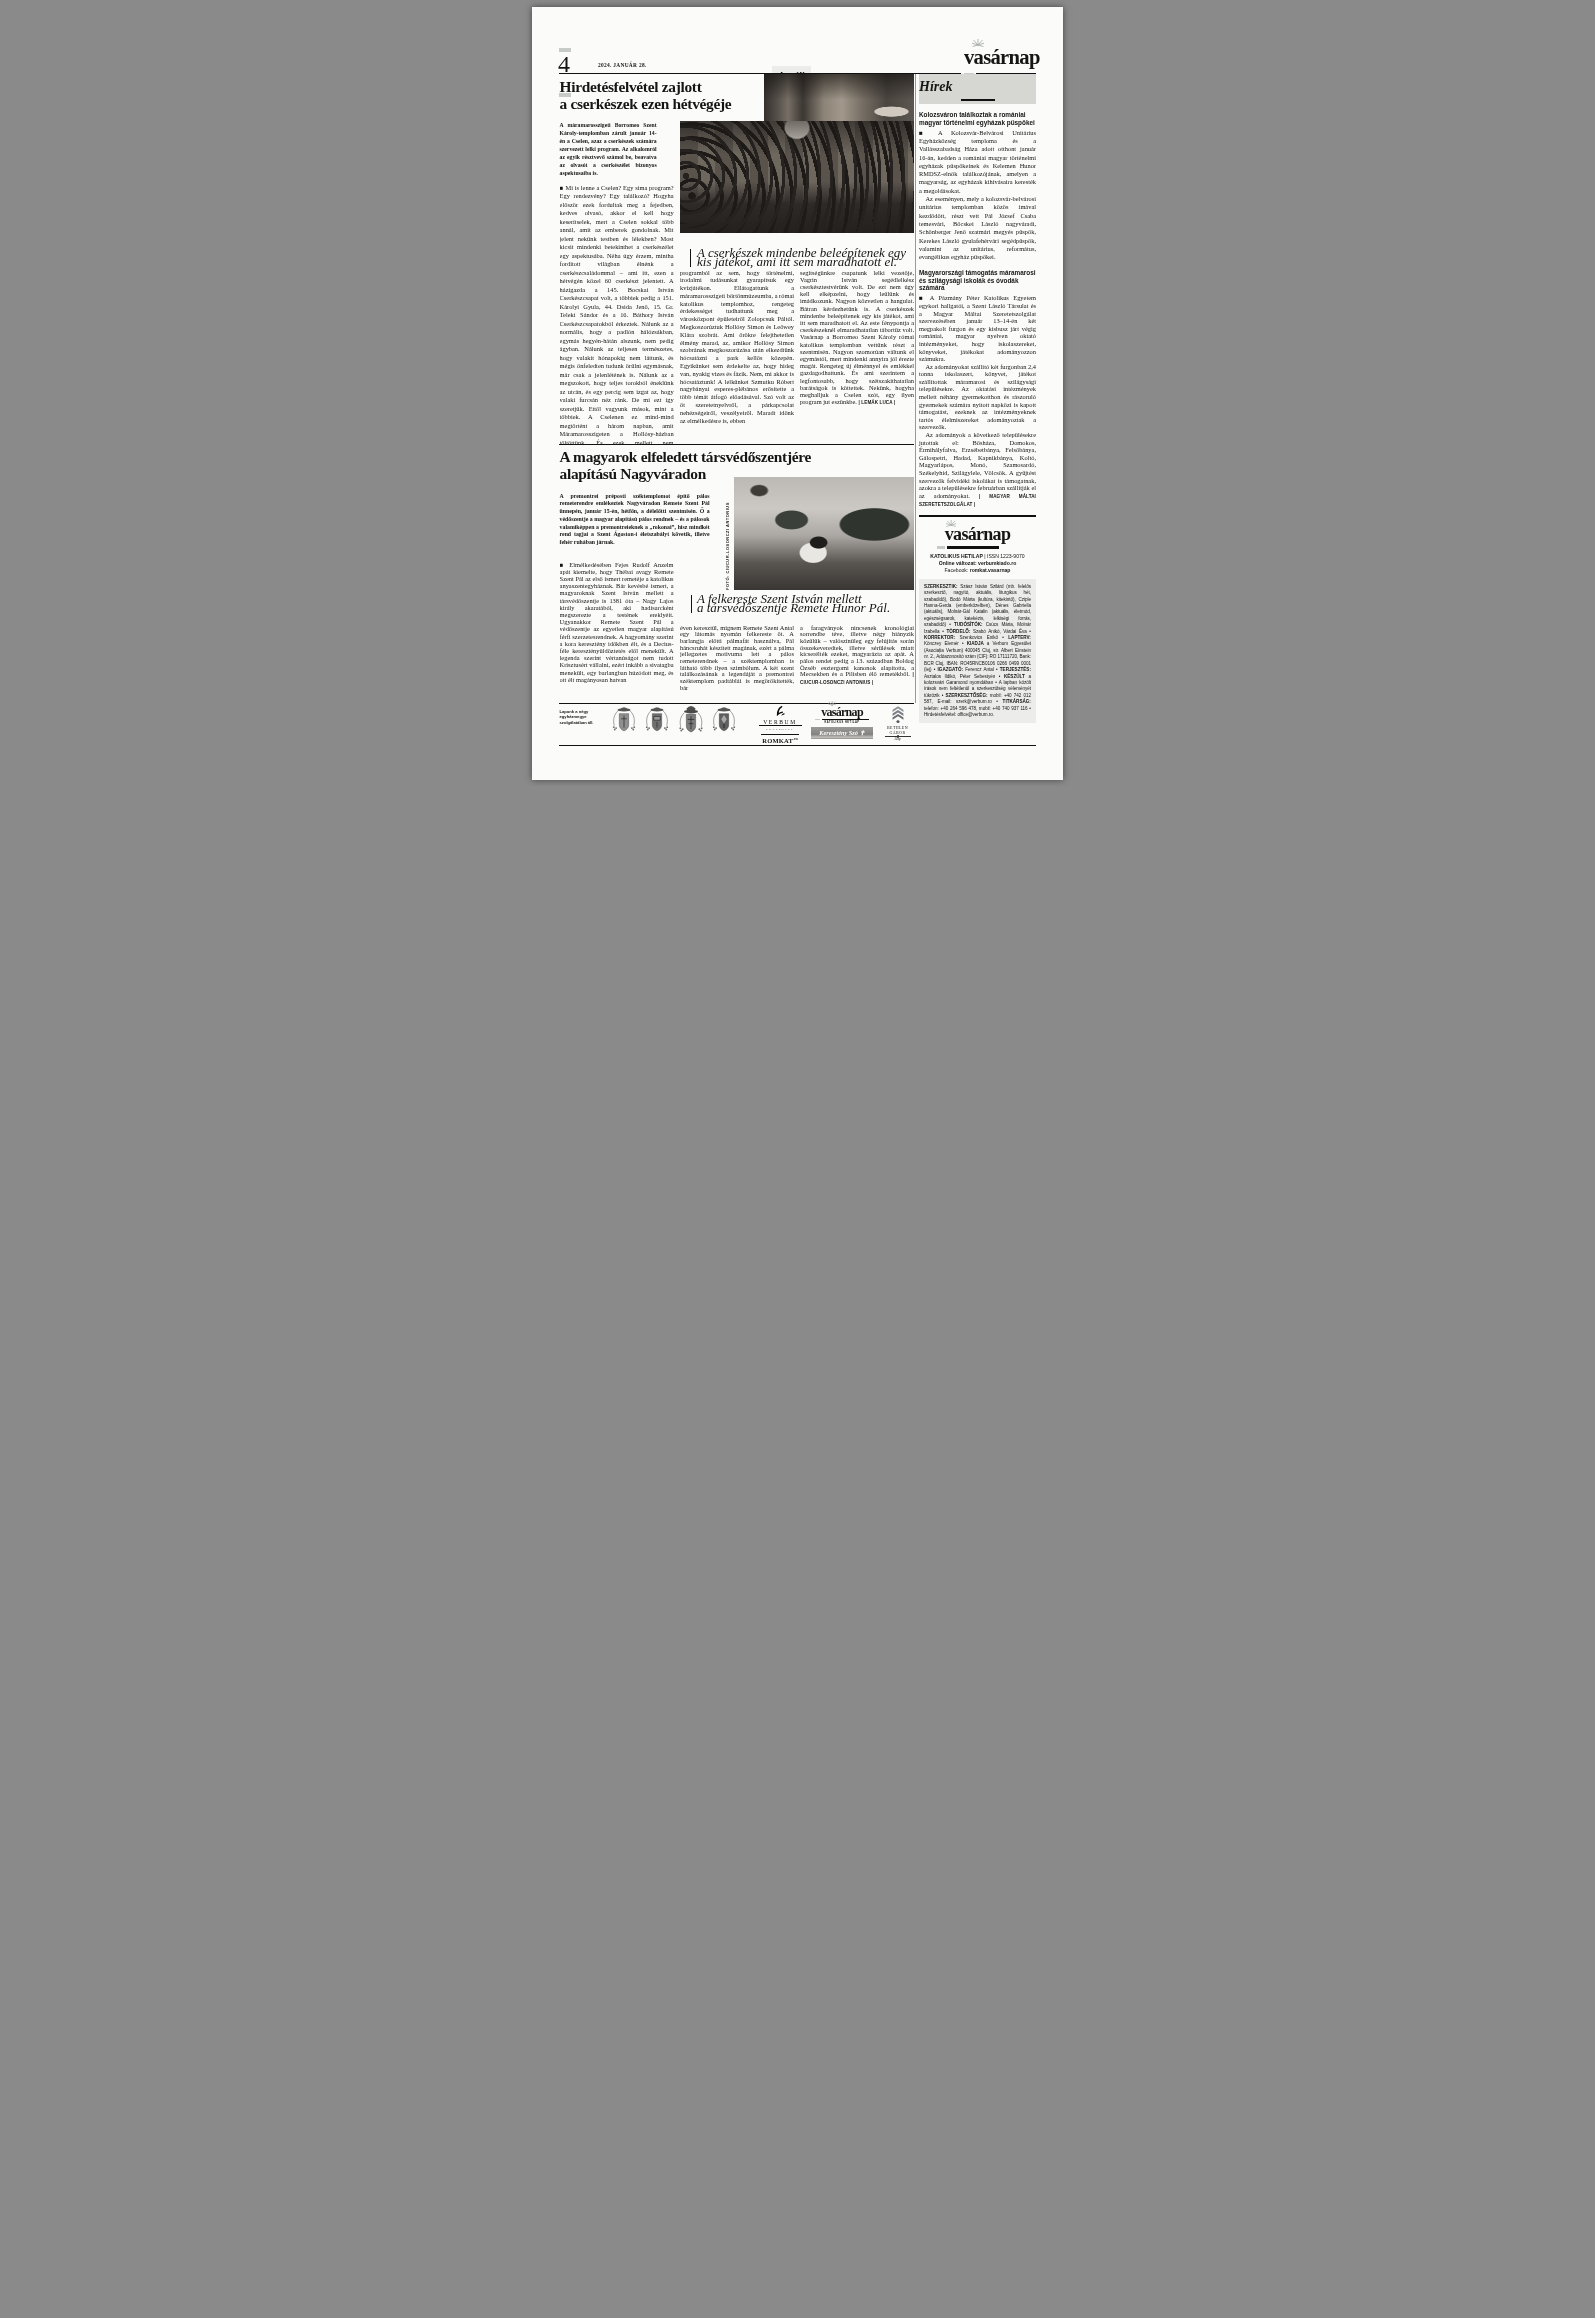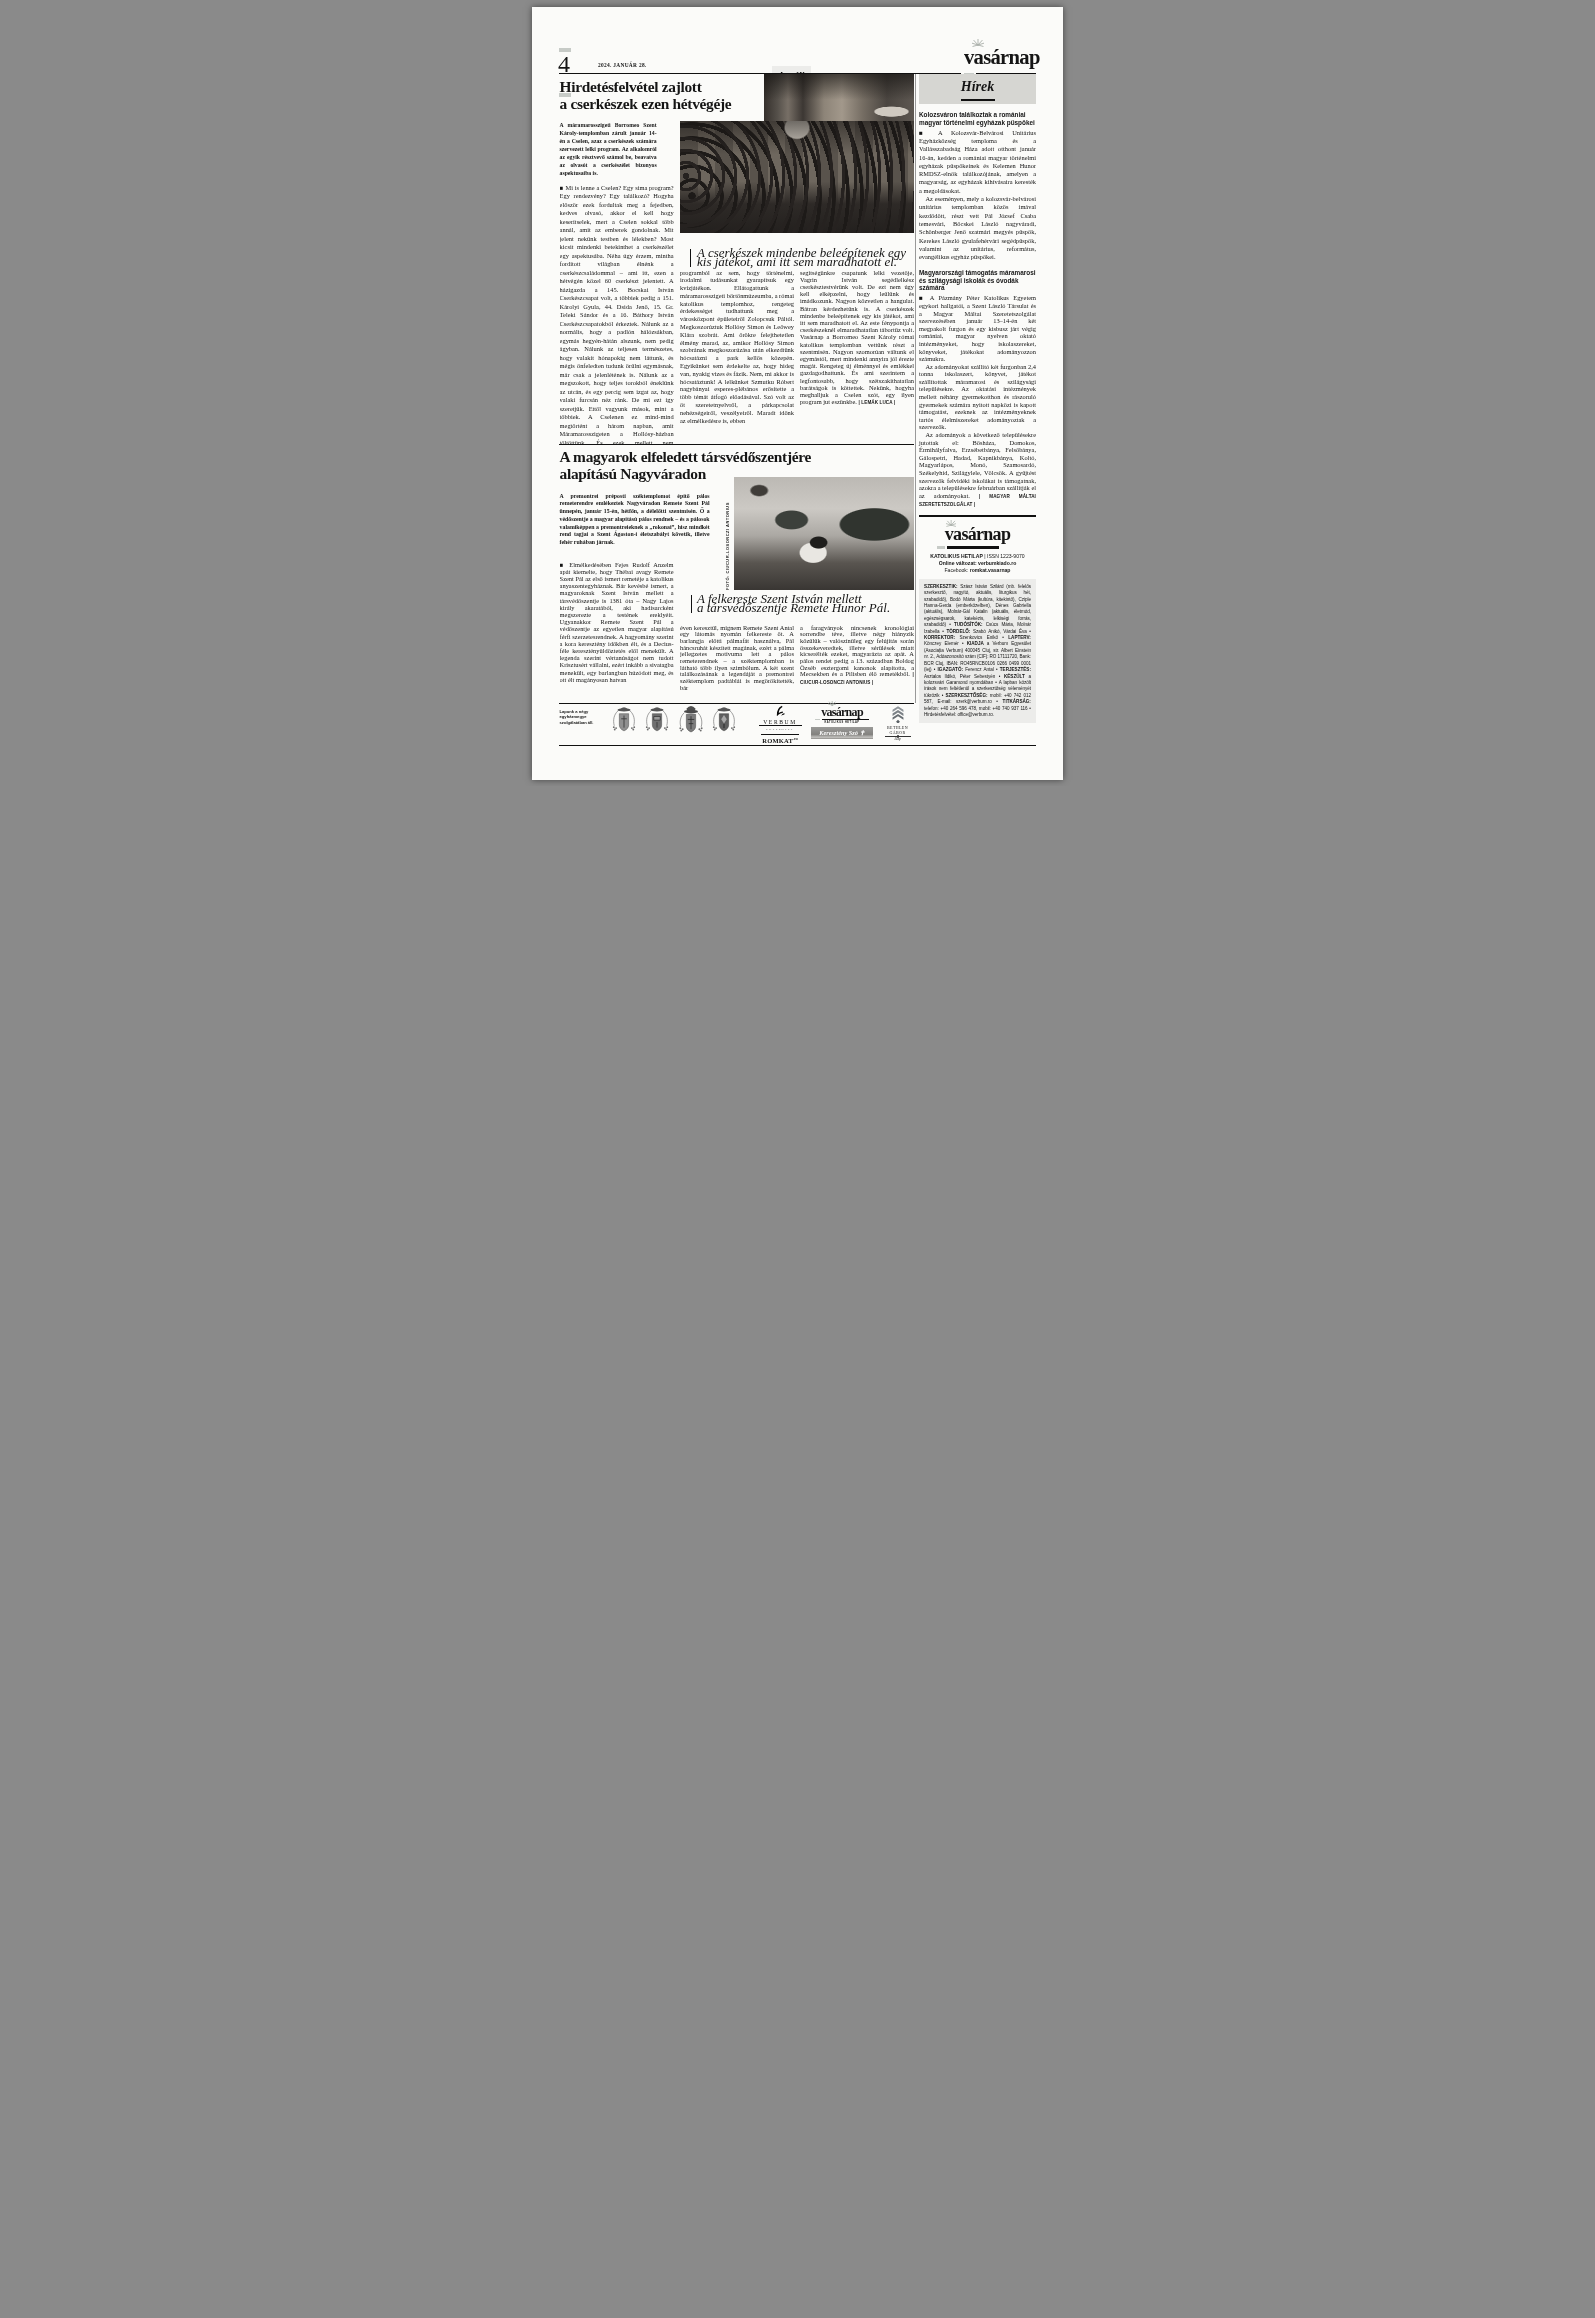--- a/index.html
+++ b/index.html
@@ -18,21 +18,21 @@
   .lead1{font-size:5.7px;line-height:8px;}
   .lead2{font-size:5.8px;line-height:7.8px;}
   .bodycol{font-size:6.4px;text-align:justify;overflow:hidden;}
   .caption{font-style:italic;font-size:13px;line-height:9.8px;}
   .byline{font-family:"Liberation Sans",sans-serif;font-weight:700;font-size:4.6px;letter-spacing:0.1px;}
   .photo{background:#666;}
   .vcredit{font-family:"Liberation Sans",sans-serif;font-weight:700;font-size:4px;letter-spacing:0.5px;
            transform:rotate(-90deg);transform-origin:0 0;white-space:nowrap;color:#222;}
   
   .sidebar{left:387px;top:67px;width:117px;}
-  .hirekbox{background:#d6d6d2;height:30px;text-align:center;position:relative;margin-bottom:7.5px;}
+  .hirekbox{background:#d6d6d2;height:30px;position:relative;margin-bottom:7.5px;}
   .hirek{font-style:italic;font-weight:700;font-size:14px;line-height:26px;}
   .hirek-underline{position:absolute;left:50%;margin-left:-17px;bottom:2.8px;width:34px;height:1.9px;background:#111;}
   .sheading{font-family:"Liberation Sans",sans-serif;font-weight:700;font-size:6.4px;line-height:7.7px;margin:0 0 2.3px 0;}
   .sbody{font-size:6.4px;text-align:justify;margin:0;}
   .sb1{line-height:8.3px;}
   .sb2{line-height:7.6px;}
   .indent{text-indent:6.5px;}
   .sdivider{height:1.2px;background:#111;margin:6.5px 0 4.7px 0;}
   .mastlogo{text-align:center;position:relative;padding-top:2.8px;}
   .mastinfo{font-family:"Liberation Sans",sans-serif;font-size:5.1px;line-height:6.8px;text-align:center;margin-top:3.7px;}

